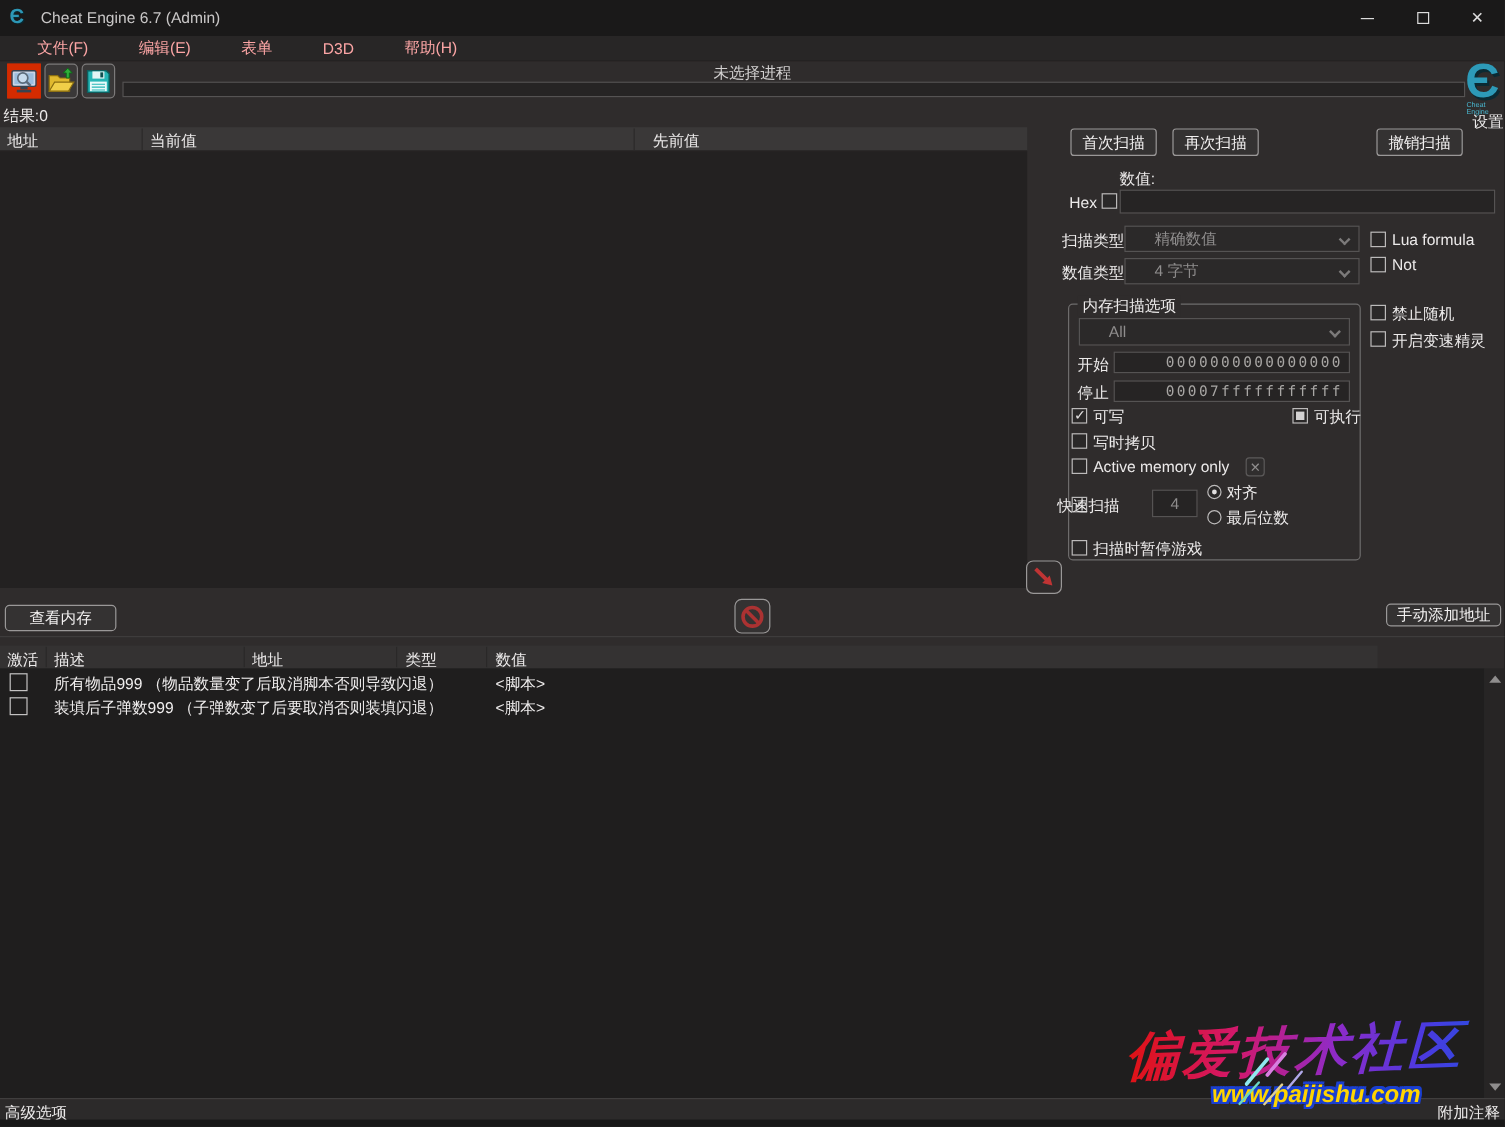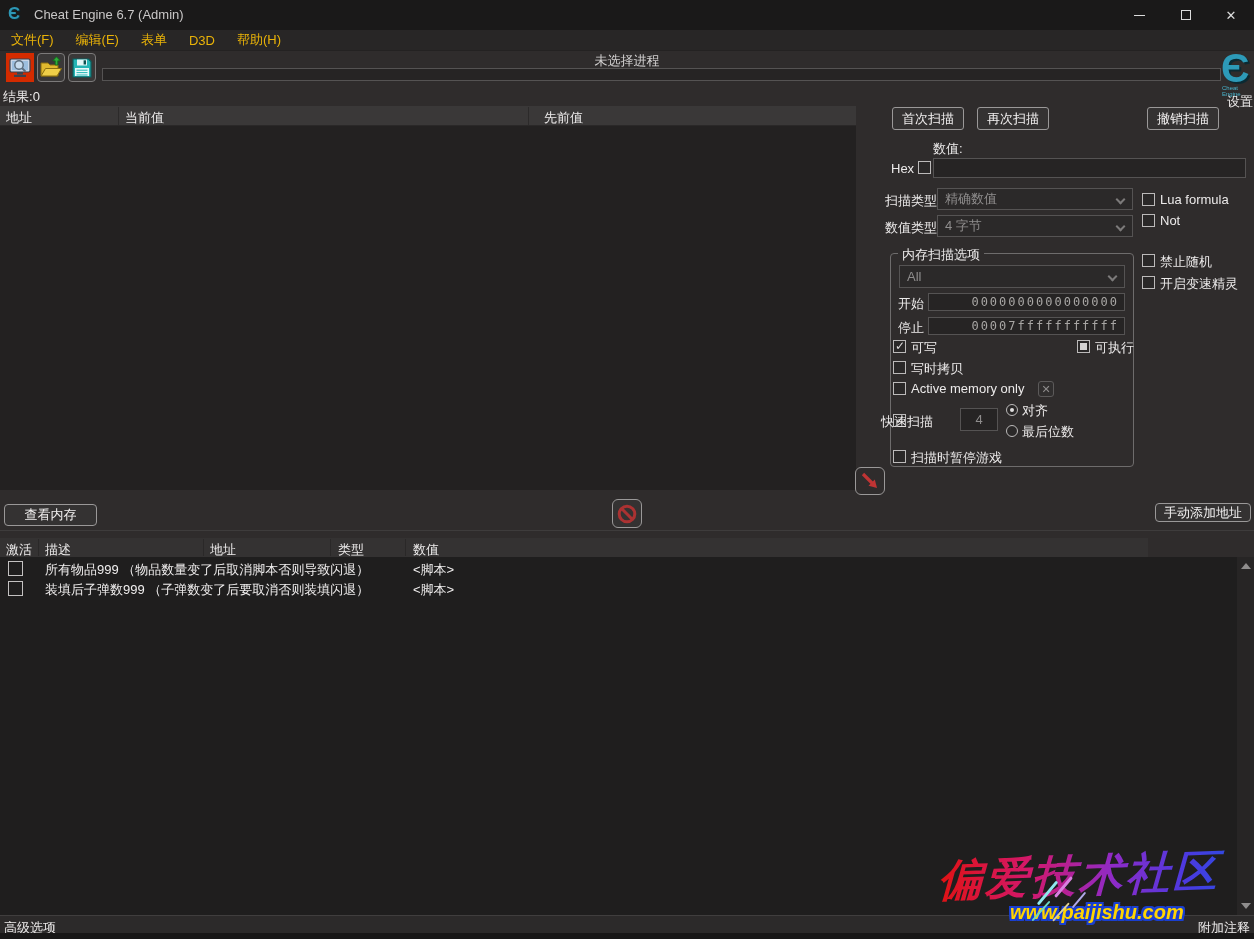--- a/index.html
+++ b/index.html
@@ -12,21 +12,21 @@
   .titlebar { position:absolute; left:0; top:0; width:1254px; height:30px; background:#1a1919; display:flex; align-items:center; }
   .app-icon { position:absolute; left:8px; top:4px; width:20px; height:22px; color:#2d97b5; font-weight:bold; font-size:17px; text-shadow:1px 1px 0 #0a2830; }
   .title-text { position:absolute; left:34px; top:7px; color:#c9c7c7; font-size:13px; }
   .win-ctl { position:absolute; top:0; width:46px; height:30px; display:flex; align-items:center; justify-content:center; color:#dcdcdc; }
   .ctl-min-bar { width:11px; height:1px; background:#dcdcdc; }
   .ctl-max-box { width:10px; height:10px; border:1px solid #dcdcdc; }
   .ctl-close-x { font-size:13px; color:#dcdcdc; }
 
   
   .menubar { position:absolute; left:0; top:30px; width:1254px; height:21px; background:#282626; display:flex; align-items:center; gap:0; border-bottom:1px solid #242222; }
-  .menu-item { padding:18px 11px; height:21px; display:flex; align-items:center; color:#eab308; }
+  .menu-item { padding:18px 11px; height:21px; display:flex; align-items:center; color:#fca5a5;margin-left:20px; }
 
   
   .toolbtn { position:absolute; top:53px; width:28px; height:29px; border:1px solid #7c7a7a; border-radius:4px; background:#3a3838; display:flex; align-items:center; justify-content:center; }
   .toolbtn.sel { background:#d42b00; border-color:#d42b00; border-radius:0; }
   .process-status { position:absolute; left:0; top:52px; width:1254px; text-align:center; color:#d2d0d0; }
   .progressbar { position:absolute; left:102px; top:68px; width:1119px; height:13px; background:#262424; border:1px solid #555353; }
   .results-line { position:absolute; left:3px; top:88px; color:#eceaea; }
 
   
   .scan-table-header { position:absolute; left:0; top:106px; width:856px; height:20px; background:#3a3838; border-bottom:1px solid #2a2828; }
@@ -35,21 +35,21 @@
   .scan-table-body { position:absolute; left:0; top:126px; width:856px; height:364px; background:#232121; }
 
   
   .btn { position:absolute; background:#343232; border:1px solid #9a9898; border-radius:3px; color:#f2f0f0; display:flex; align-items:center; justify-content:center; font-size:13px; }
   .cb { position:absolute; width:13px; height:13px; border:1px solid #bcbaba; background:#2a2828; }
   .cb.checked::after { content:"\2713"; position:absolute; left:1px; top:-2px; color:#e0dede; font-size:12px; font-weight:bold; }
   .cb.mixed::after { content:""; position:absolute; left:2px; top:2px; width:7px; height:7px; background:#d4d2d2; }
   .radio { position:absolute; width:12px; height:12px; border:1px solid #bcbaba; border-radius:50%; background:#2a2828; }
   .radio.on::after { content:""; position:absolute; left:3px; top:3px; width:4px; height:4px; border-radius:50%; background:#e0dede; }
   .lbl { position:absolute; color:#eceaea; white-space:nowrap; }
-  .select { position:absolute; background:#2b2929; border:1px solid #555353; color:#8f8d8d; display:flex; align-items:center; padding:0 7px; }
+  .select { position:absolute; background:#2b2929; border:1px solid #555353; color:#8f8d8d; display:flex; align-items:center; padding:0 24px; }
   .chev { position:absolute; right:8px; top:7px; width:7px; height:7px; border-right:2px solid #7c7a7a; border-bottom:2px solid #7c7a7a; transform:rotate(45deg); }
   .tinput { position:absolute; background:#262424; border:1px solid #555353; color:#e6e4e4; }
   .hexinput { font-family:"DejaVu Sans Mono",monospace; font-size:12px; letter-spacing:2px; color:#a8a6a4; text-align:right; padding:1px 5px 0 0; }
 
   
   .groupbox { position:absolute; left:890px; top:253px; width:244px; height:214px; border:1px solid #6e6c6c; border-radius:4px; }
   .legend { position:absolute; left:898px; top:246px; background:#2f2c2c; padding:0 4px; color:#eceaea; }
 
   
   .xbtn { position:absolute; width:16px; height:16px; border:1px solid #5c5a5a; border-radius:3px; color:#8f8d8d; font-size:11px; display:flex; align-items:center; justify-content:center; background:#302e2e; }

